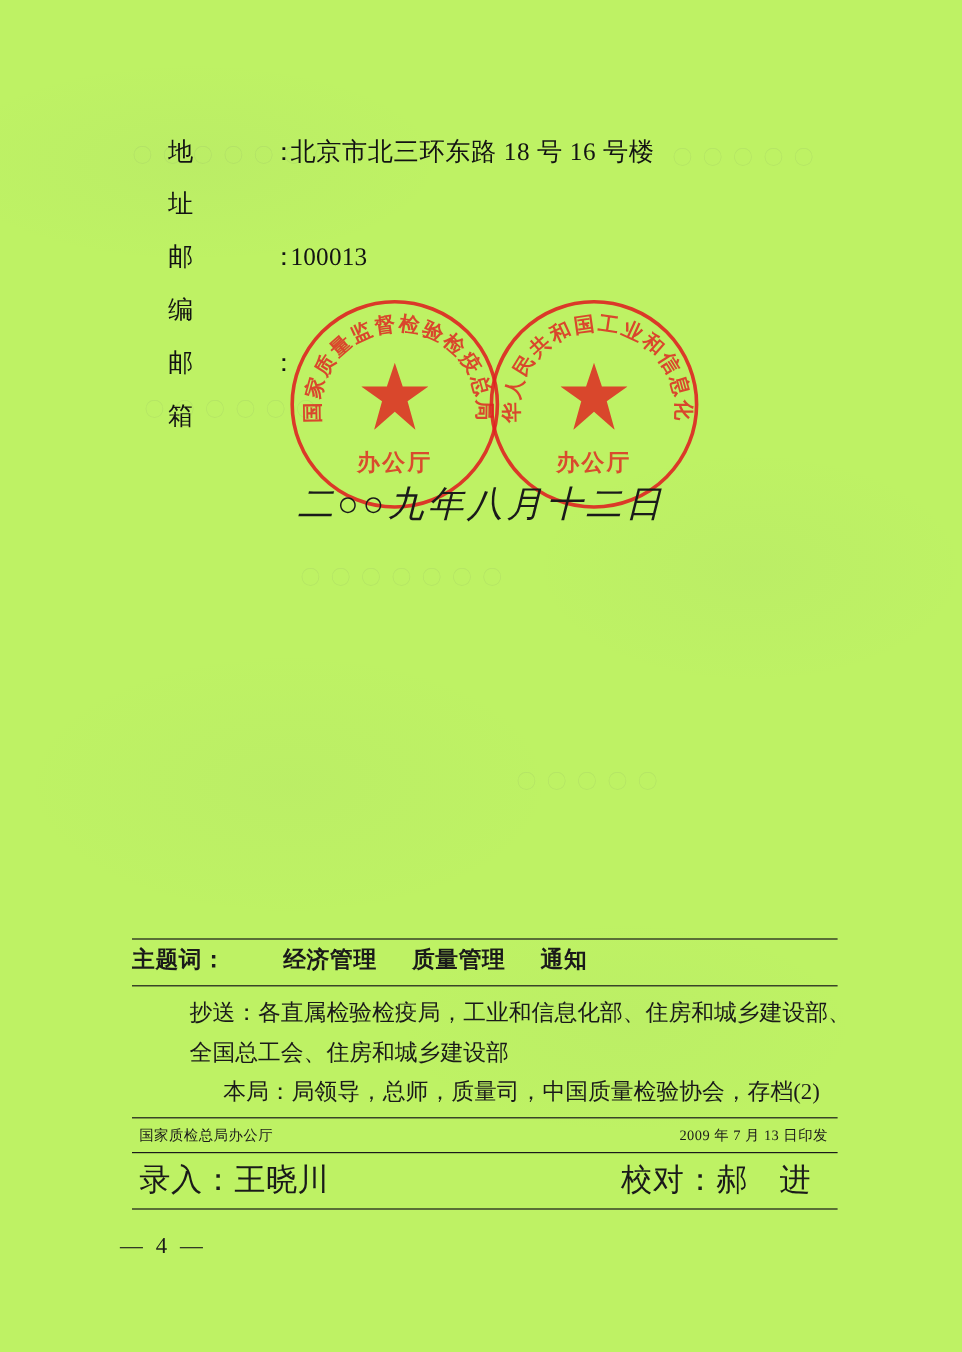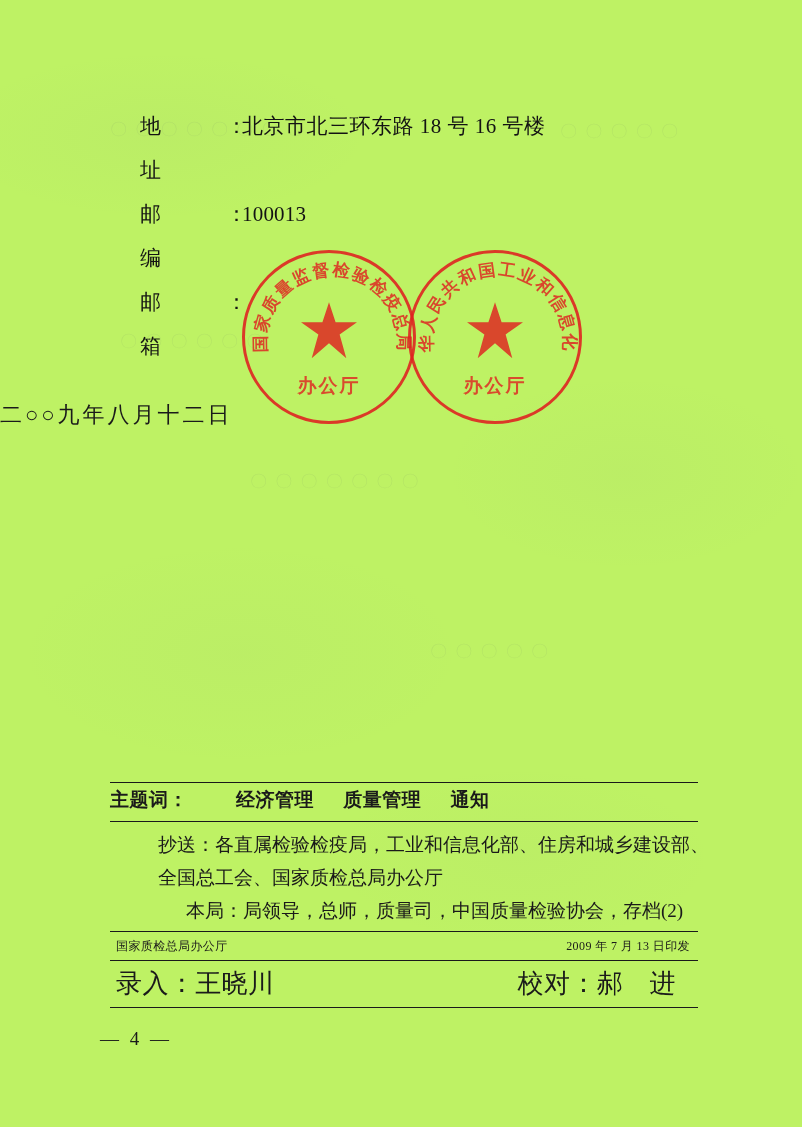--- a/index.html
+++ b/index.html
@@ -122,24 +122,25 @@
     letter-spacing: 2px;
     opacity: 0.92;
   }
 
   
   .doc-date {
     position: absolute;
     left: 0;
     top: 400px;
     width: 802px;
-    text-align: left;
-    font-size: 22px;
+    text-align: center;
+    font-size: 30px;
     letter-spacing: 3px;
     color: #1a1a1a;
+    font-style: italic;
   }
 
   
   .footer {
     position: absolute;
     left: 110px;
     top: 782px;
     width: 588px;
   }
   .rule {
@@ -287,21 +288,21 @@
         <span>通知</span>
       </span>
     </div>
 
     <div class="rule thin"></div>
 
     <div class="cc-block">
       <div class="cc-line indent">
         <span>抄送：</span><span>各直属检验检疫局，工业和信息化部、住房和城乡建设部、</span>
       </div>
-      <div class="cc-line second">全国总工会、国家质检总局办公厅</div>
+      <div class="cc-line second">全国总工会、住房和城乡建设部</div>
       <div class="cc-line bureau">
         <span>本局：</span><span>局领导，总师，质量司，中国质量检验协会，存档(2)</span>
       </div>
     </div>
 
     <div class="rule thin"></div>
 
     <div class="issue-row">
       <span class="left">国家质检总局办公厅</span>
       <span class="right">2009 年 7 月 13 日印发</span>

